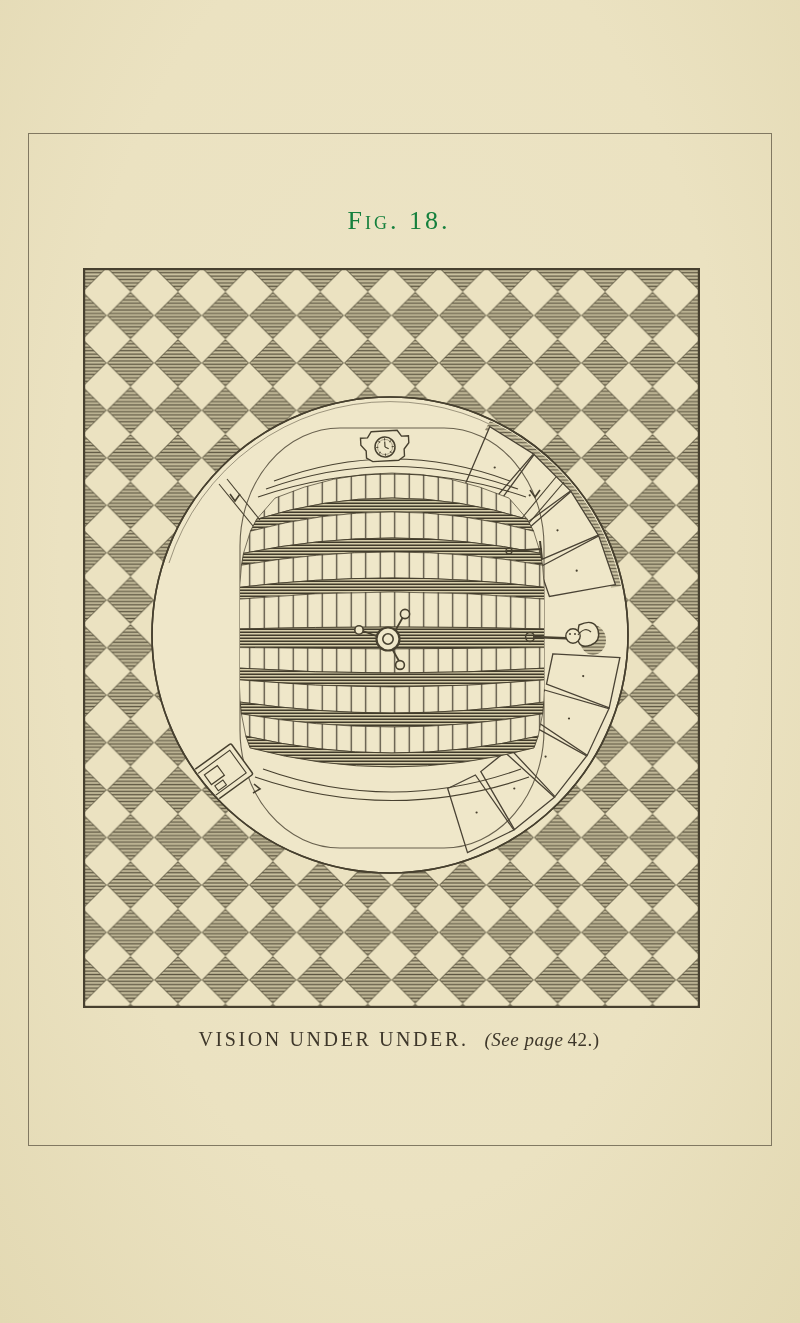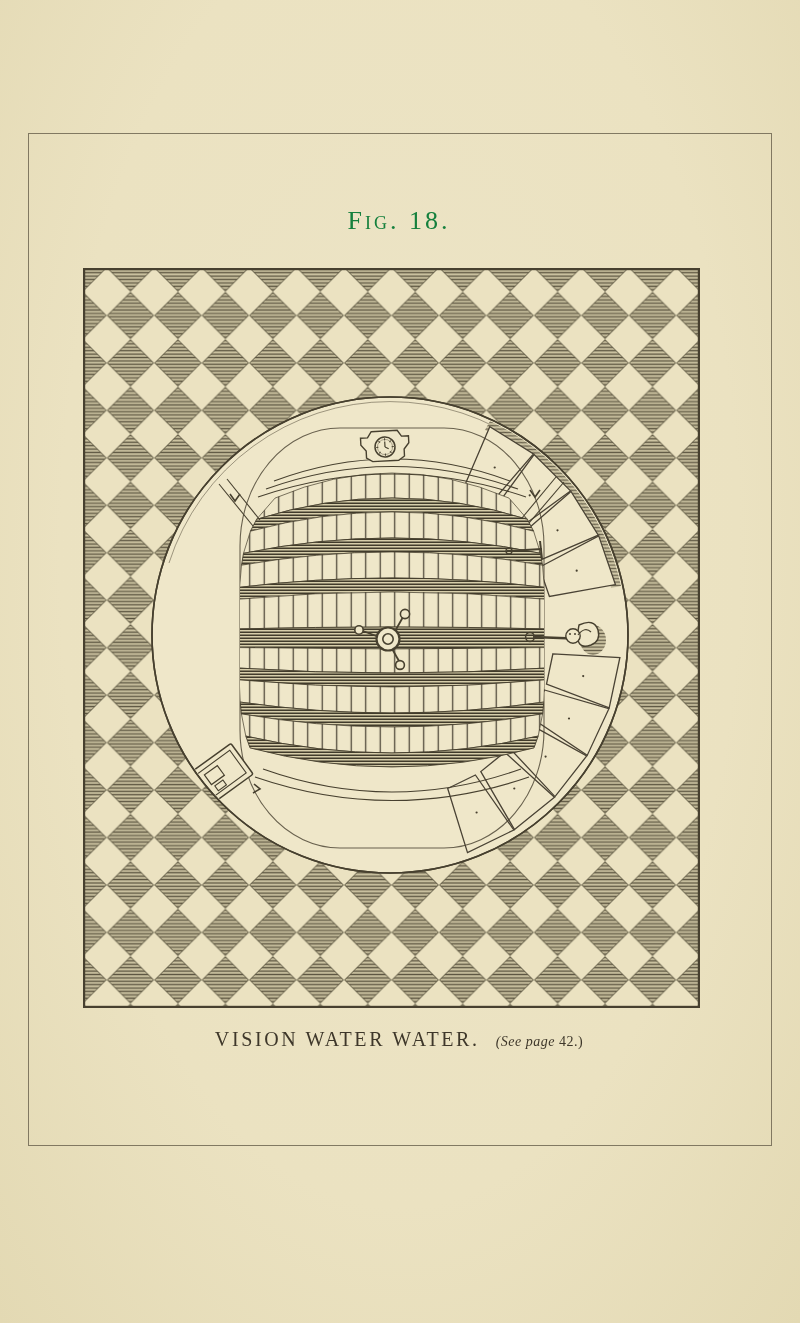--- a/index.html
+++ b/index.html
@@ -30,21 +30,21 @@
     font-size:26px;letter-spacing:3px;
     color:#15803d;
   }
   .engraving-wrap{position:absolute;left:83px;top:268px;width:617px;height:740px;}
   .caption{
     position:absolute;left:28px;top:1028px;width:742px;
     text-align:center;color:#3e372a;
     font-size:20px;
   }
   .caption .main{letter-spacing:2.6px;}
-  .caption .ref{margin-left:16px;letter-spacing:.5px;font-size:14px;}
+  .caption .ref{margin-left:16px;letter-spacing:.5px;font-size:19px;}
   .caption .ref i{font-style:italic;}
   .caption .ref .num{margin-left:4px;}
   
   .ink-line{stroke:var(--ink);fill:none;}
   .pl{fill:var(--paper-light);stroke:var(--ink);}
 </style>
 </head>
 <body>
 
 <div class="page">
@@ -213,15 +213,15 @@
         </g>
       </g>
 
       <circle cx="307" cy="367" r="238" class="ink-line" stroke-width="1.6"></circle>
 
       <rect x="1.1" y="1.1" width="614.8" height="737.8" class="ink-line" stroke-width="2.2"></rect>
     </svg>
   </div>
 
   <div class="caption">
-    <span class="main">VISION WATER WATER.</span><span class="ref"><i>(See page</i><span class="num">42.)</span></span>
+    <span class="main">VISION UNDER UNDER.</span><span class="ref"><i>(See page</i><span class="num">42.)</span></span>
   </div>
 </div>
 
 </body></html>

